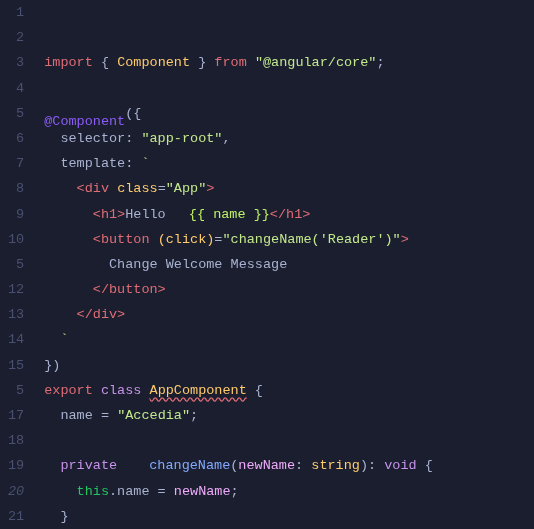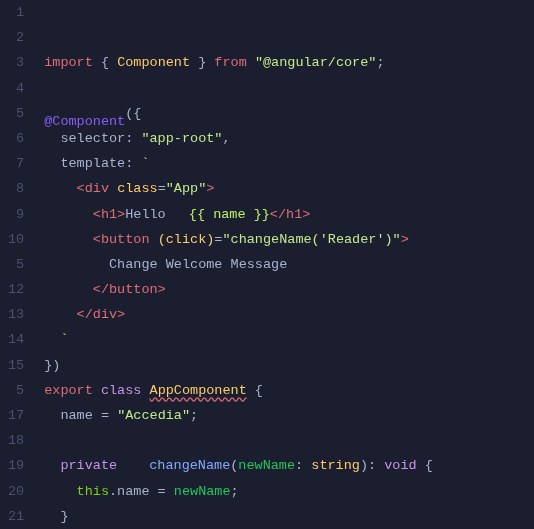--- a/index.html
+++ b/index.html
@@ -60,23 +60,23 @@
     .kw-purple   { color: #c792ea; }   
     .decorator   { color: #8b5cf6; margin-top: 16px; }   
     .string      { color: #c3e88d; }   
     .html-tag    { color: #e06c75; }   
     .html-attr   { color: #ffcb6b; }   
     .html-val    { color: #c3e88d; }   
     .interpolate { color: #bef264; margin-left: 15px; }   
     .plain       { color: #a9b2d1; }   
     .classname   { color: #ffcb6b; text-decoration: underline wavy #e06c75; text-decoration-skip-ink: none; }   
     .method      { color: #82aaff; margin-left: 24px; }   
-    .param       { color: #22c55e; }   
+    .param       { color: #f0abfc; }   
     .type        { color: #ffcb6b; }   
-    .this-kw     { color: #84cc16; }
+    .this-kw     { color: #22c55e; }
     .component-name { color: #ffcb6b; }
   </style>
 </head>
 <body>
 
 <div class="code-editor">
   <div class="line-numbers">
   <div style="height: 25.2px;">1</div>
       <div style="height: 25.2px;">2</div>
       <div style="height: 25.2px;">3</div>
@@ -89,18 +89,18 @@
       <div style="height: 25.2px;">10</div>
       <div style="height: 25.2px;">5</div>
       <div style="height: 25.2px; text-align: right;">12</div>
       <div style="height: 25.2px;">13</div>
       <div style="height: 25.2px;">14</div>
       <div style="height: 25.2px;">15</div>
       <div style="height: 25.2px;">5</div>
       <div style="height: 25.2px;">17</div>
       <div style="height: 25.2px;">18</div>
       <div style="height: 25.2px;">19</div>
-      <div style="height: 25.2px;">20</div>
+      <div style="height: 25.2px; font-style: italic;">20</div>
       <div style="height: 25.2px;">21</div>
     </div>
   <div class="code-content">
   <div class="code-line"><span class="kw-import">import</span><span class="plain"> { </span><span class="component-name">Component</span><span class="plain"> } </span><span class="kw-import">from</span><span class="plain"> </span><span class="string">"@angular/core"</span><span class="plain">;</span></div><div class="code-line">&nbsp;</div><div class="code-line"><span class="decorator">@Component</span><span class="plain">({</span></div><div class="code-line"><span class="plain">  selector</span><span class="plain">: </span><span class="string">"app-root"</span><span class="plain">,</span></div><div class="code-line"><span class="plain">  template</span><span class="plain">: </span><span class="string">`</span></div><div class="code-line"><span class="plain">    </span><span class="html-tag">&lt;div</span><span class="plain"> </span><span class="html-attr">class</span><span class="plain">=</span><span class="html-val">"App"</span><span class="html-tag">&gt;</span></div><div class="code-line"><span class="plain">      </span><span class="html-tag">&lt;h1&gt;</span><span class="plain">Hello </span><span class="interpolate">{{ name }}</span><span class="html-tag">&lt;/h1&gt;</span></div><div class="code-line"><span class="plain">      </span><span class="html-tag">&lt;button</span><span class="plain"> </span><span class="html-attr">(click)</span><span class="plain">=</span><span class="html-val">"changeName('Reader')"</span><span class="html-tag">&gt;</span></div><div class="code-line"><span class="plain">        Change Welcome Message</span></div><div class="code-line"><span class="plain">      </span><span class="html-tag">&lt;/button&gt;</span></div><div class="code-line"><span class="plain">    </span><span class="html-tag">&lt;/div&gt;</span></div><div class="code-line"><span class="plain">  </span><span class="string">`</span></div><div class="code-line"><span class="plain">})</span></div><div class="code-line"><span class="kw-import">export</span><span class="plain"> </span><span class="kw-purple">class</span><span class="plain"> </span><span class="classname" style="text-decoration: underline wavy rgb(224, 108, 117); text-underline-offset: 3px;">AppComponent</span><span class="plain"> {</span></div><div class="code-line"><span class="plain">  name</span><span class="plain"> = </span><span class="string">"Accedia"</span><span class="plain">;</span></div><div class="code-line">&nbsp;</div><div class="code-line"><span class="plain">  </span><span class="kw-purple">private</span><span class="plain"> </span><span class="method">changeName</span><span class="plain">(</span><span class="param">newName</span><span class="plain">: </span><span class="type">string</span><span class="plain">): </span><span class="kw-purple">void</span><span class="plain"> {</span></div><div class="code-line"><span class="plain">    </span><span class="this-kw">this</span><span class="plain">.name = </span><span class="param">newName</span><span class="plain">;</span></div><div class="code-line"><span class="plain">  }</span></div><div class="code-line"><span class="plain">}</span></div></div>
 </div>
 
 </body></html>

